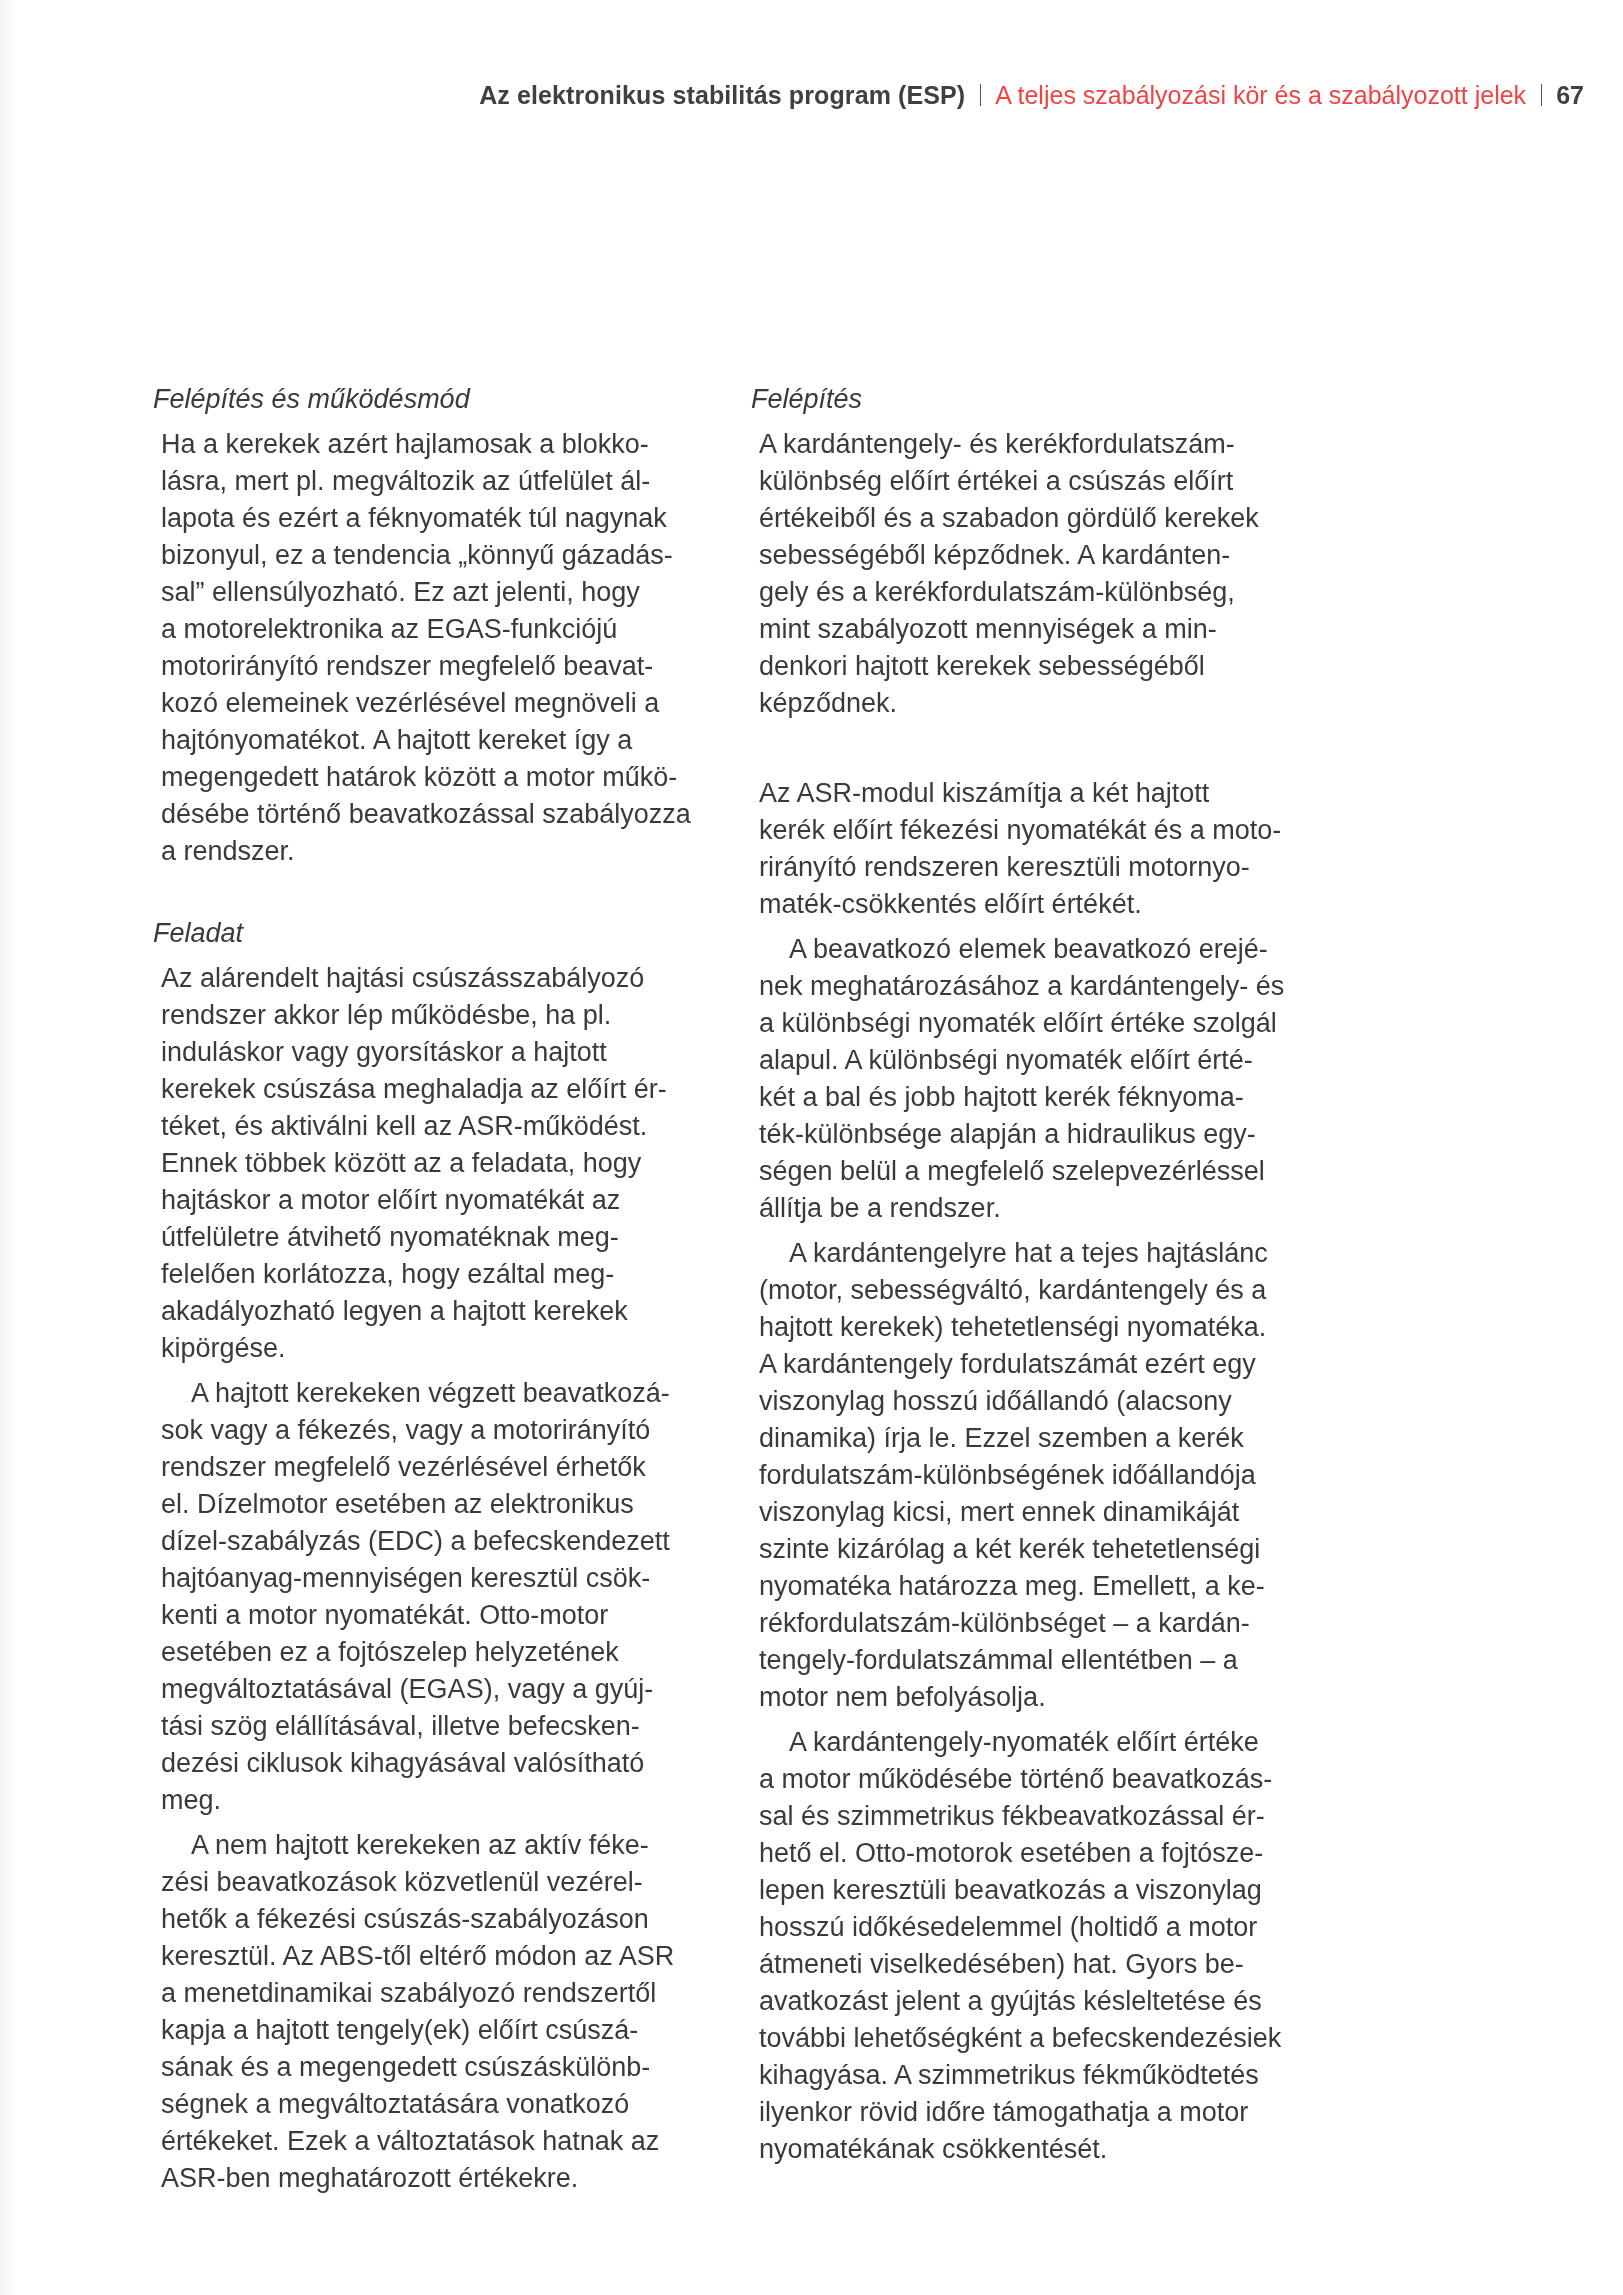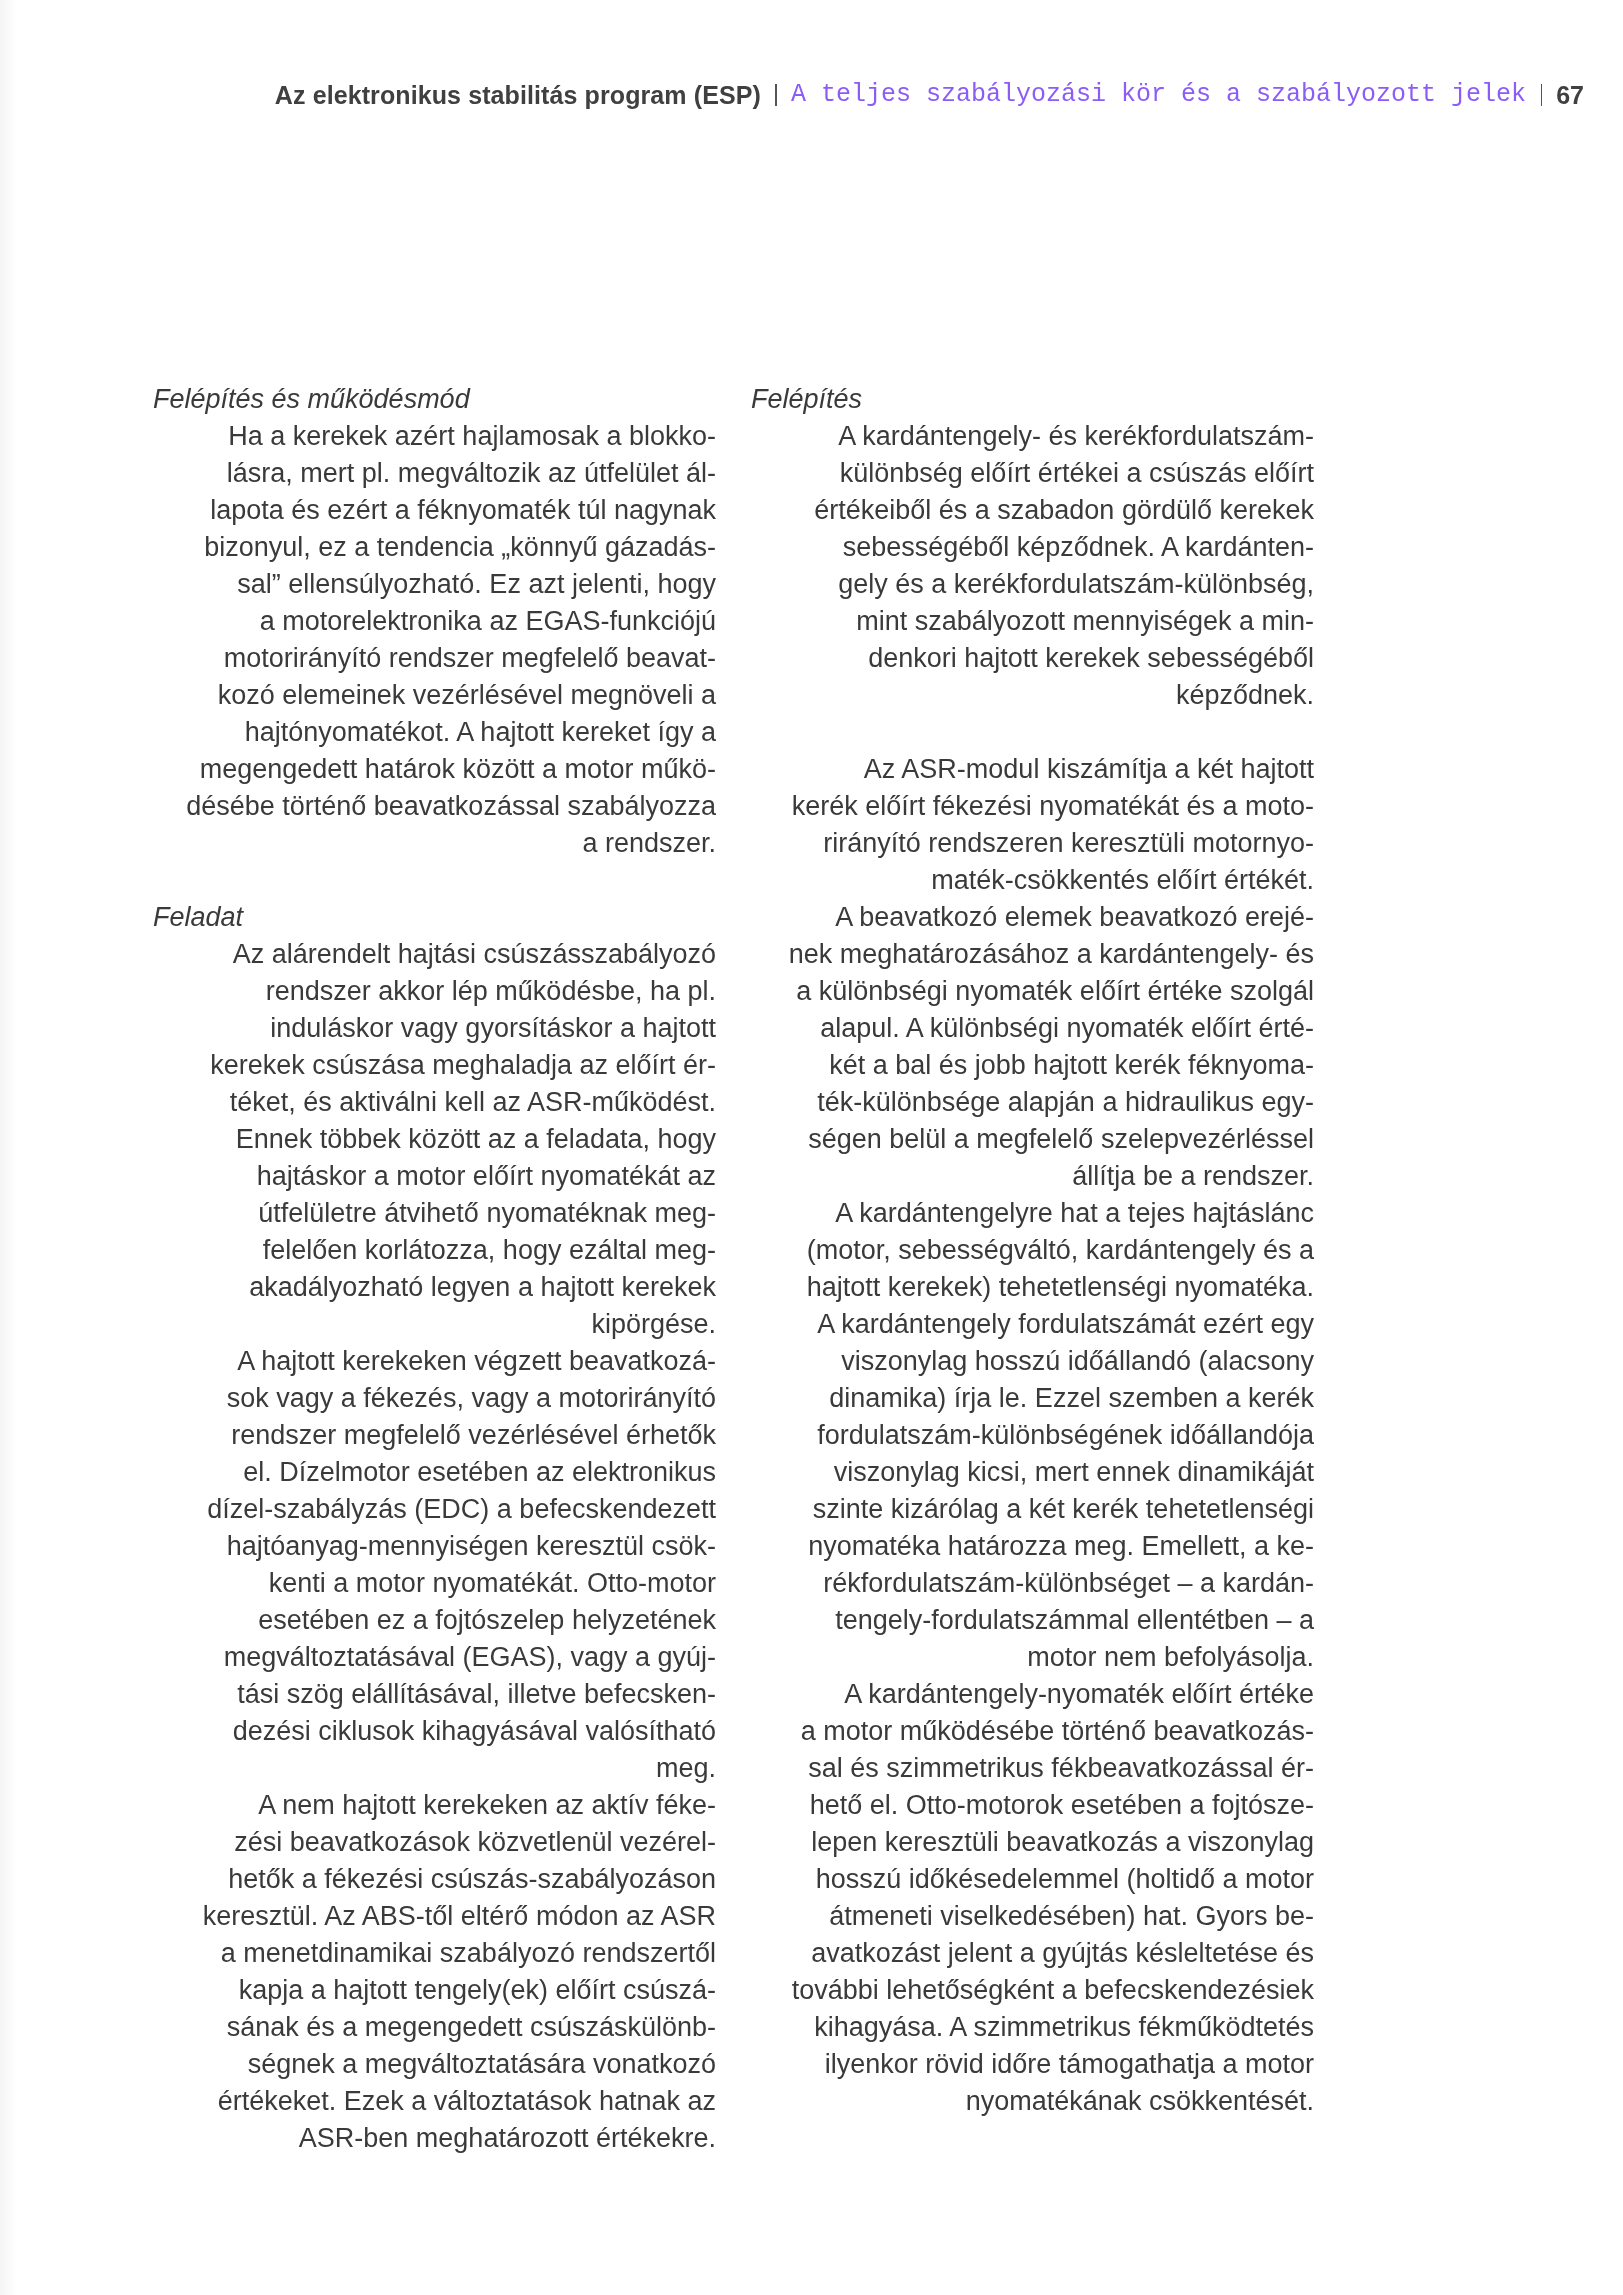--- a/index.html
+++ b/index.html
@@ -38,41 +38,39 @@
   }
   .running-header .sep {
     display: inline-block;
     width: 1.3px;
     height: 22px;
     background: #555;
     margin: 0 14.4px;
   }
   .running-header .section {
     font-weight: normal;
-    color: #8b5cf6;
-    font-family: Liberation Mono, monospace;
+    color: #ef4444;
   }
   .running-header .page-no {
     font-weight: bold;
   }
   .column {
     position: absolute;
     top: 381px;
     width: 563px;
     font-family: Liberation Sans, sans-serif;
     font-size: 27px;
     line-height: 37px;
     color: #3a3a3a;
   }
   .col-left { left: 153px; }
   .col-right { left: 751px; }
   .column p {
-    margin: 0;
+    margin: 8px;
     white-space: pre-line;
-    text-align: right;
   }
   .subhead {
     font-style: italic;
     display: block;
   }
   .section-title {
     color: #3f8fc4;
     display: block;
   }
   .indent {

